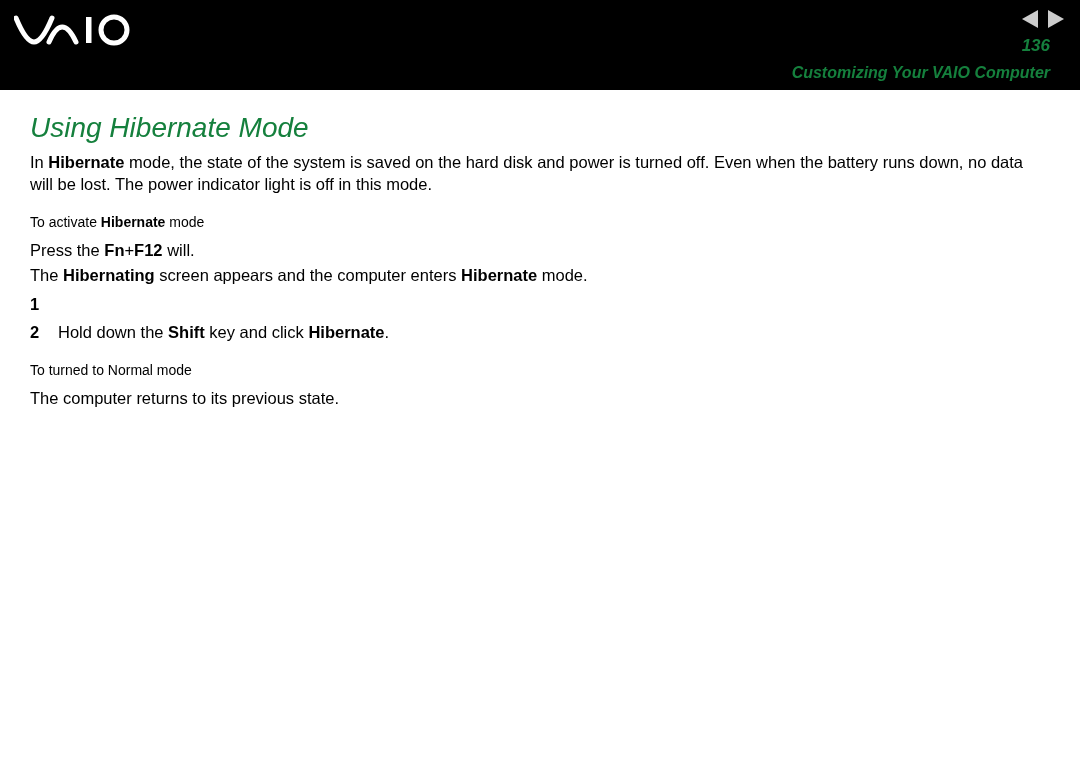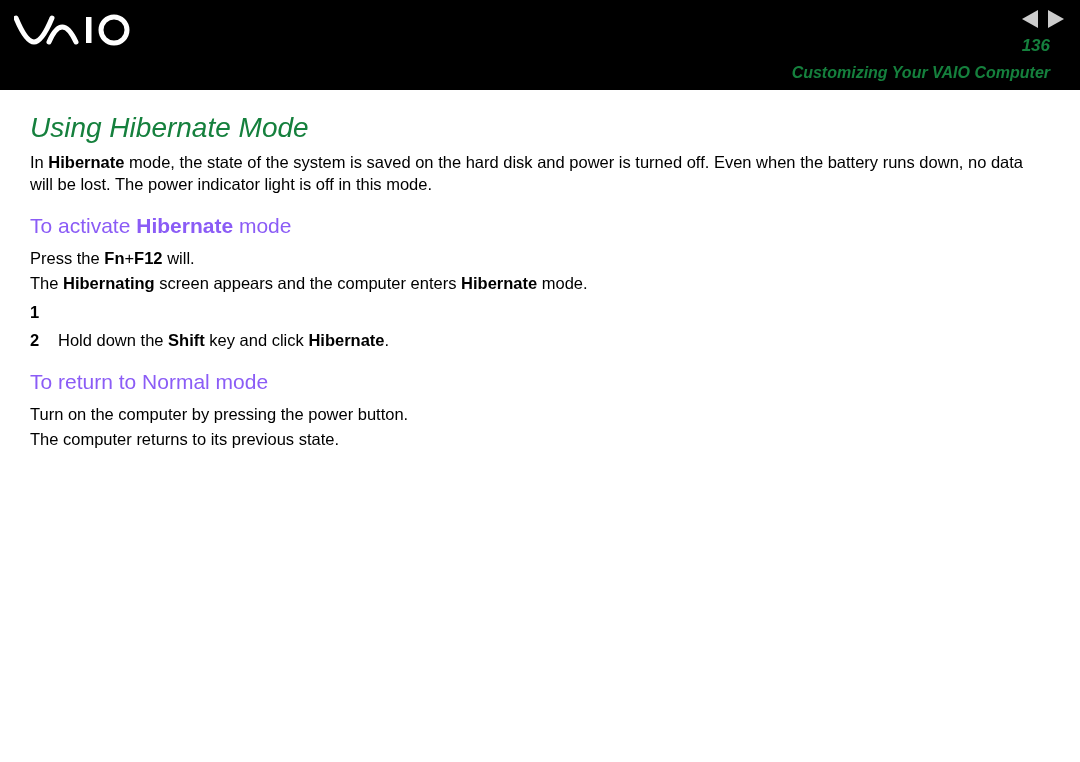--- a/index.html
+++ b/index.html
@@ -55,22 +55,22 @@
       font-size: 28px;
       font-weight: normal;
       margin-bottom: 8px;
     }
     .para {
       font-size: 16.5px;
       line-height: 1.32;
       margin-bottom: 4px;
     }
     .subheading {
-      color: #8b5cf6;
-      font-size: 21px;
+      color: #000000;
+      font-size: 14px;
       margin-top: 18px;
       margin-bottom: 10px;
       font-weight: normal;
     }
     .step-list {
       margin-top: 6px;
     }
     .step-row {
       display: flex;
       margin-bottom: 6px;
@@ -136,16 +136,15 @@
       <div class="step-num">1</div>
     </div>
     <div class="step-row">
       <div class="step-num">2</div>
       <div>
         <span>Hold down the </span><span class="b">Shift</span><span> key and click </span><span class="b">Hibernate</span><span>.</span>
       </div>
     </div>
   </div>
 
-  <h2 class="subheading">To return to Normal mode</h2>
-  <p class="para">Turn on the computer by pressing the power button.</p>
+  <h2 class="subheading">To turned to Normal mode</h2>
   <p class="para">The computer returns to its previous state.</p>
 </div>
 
 </body></html>

